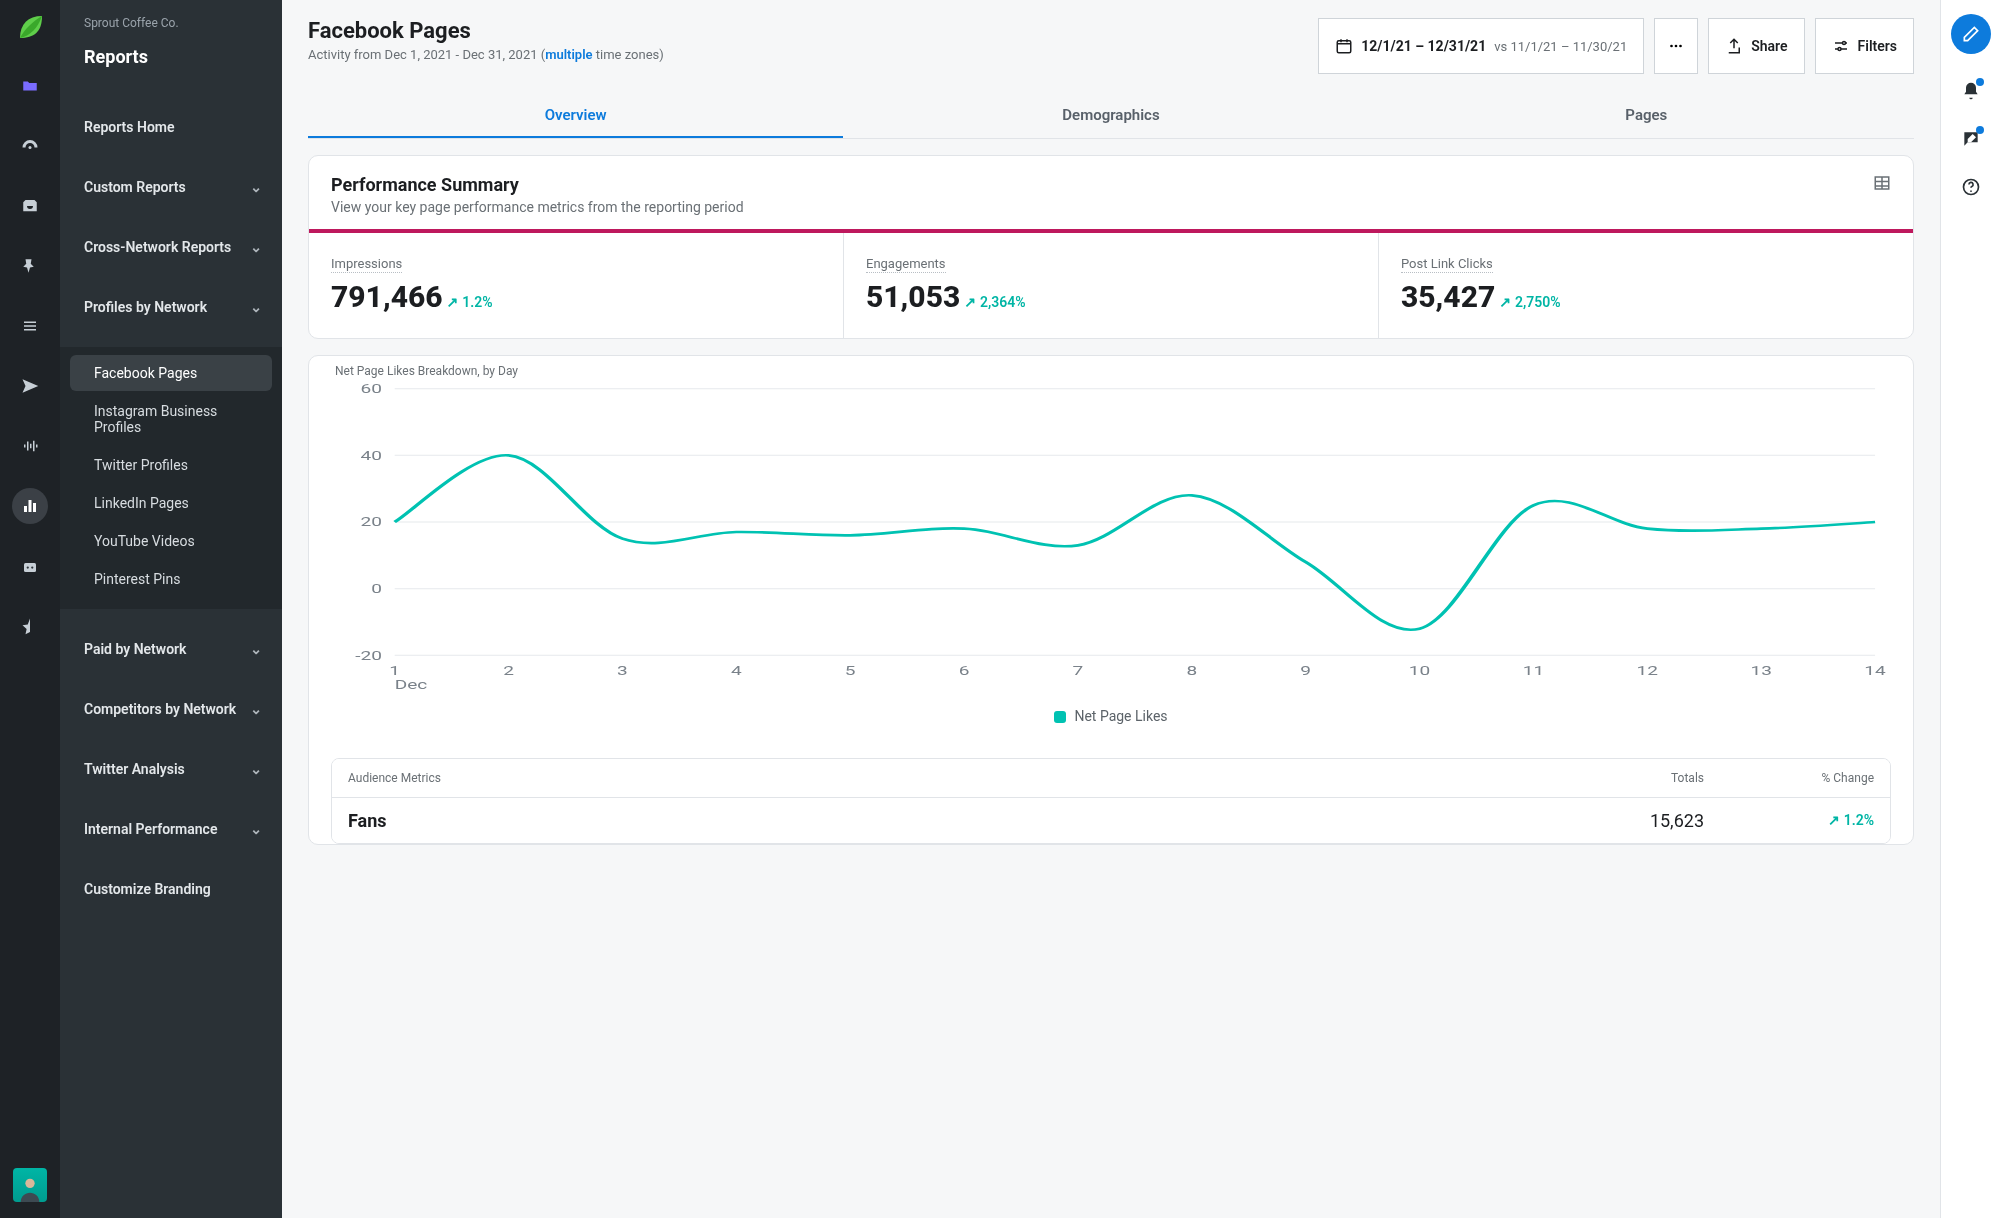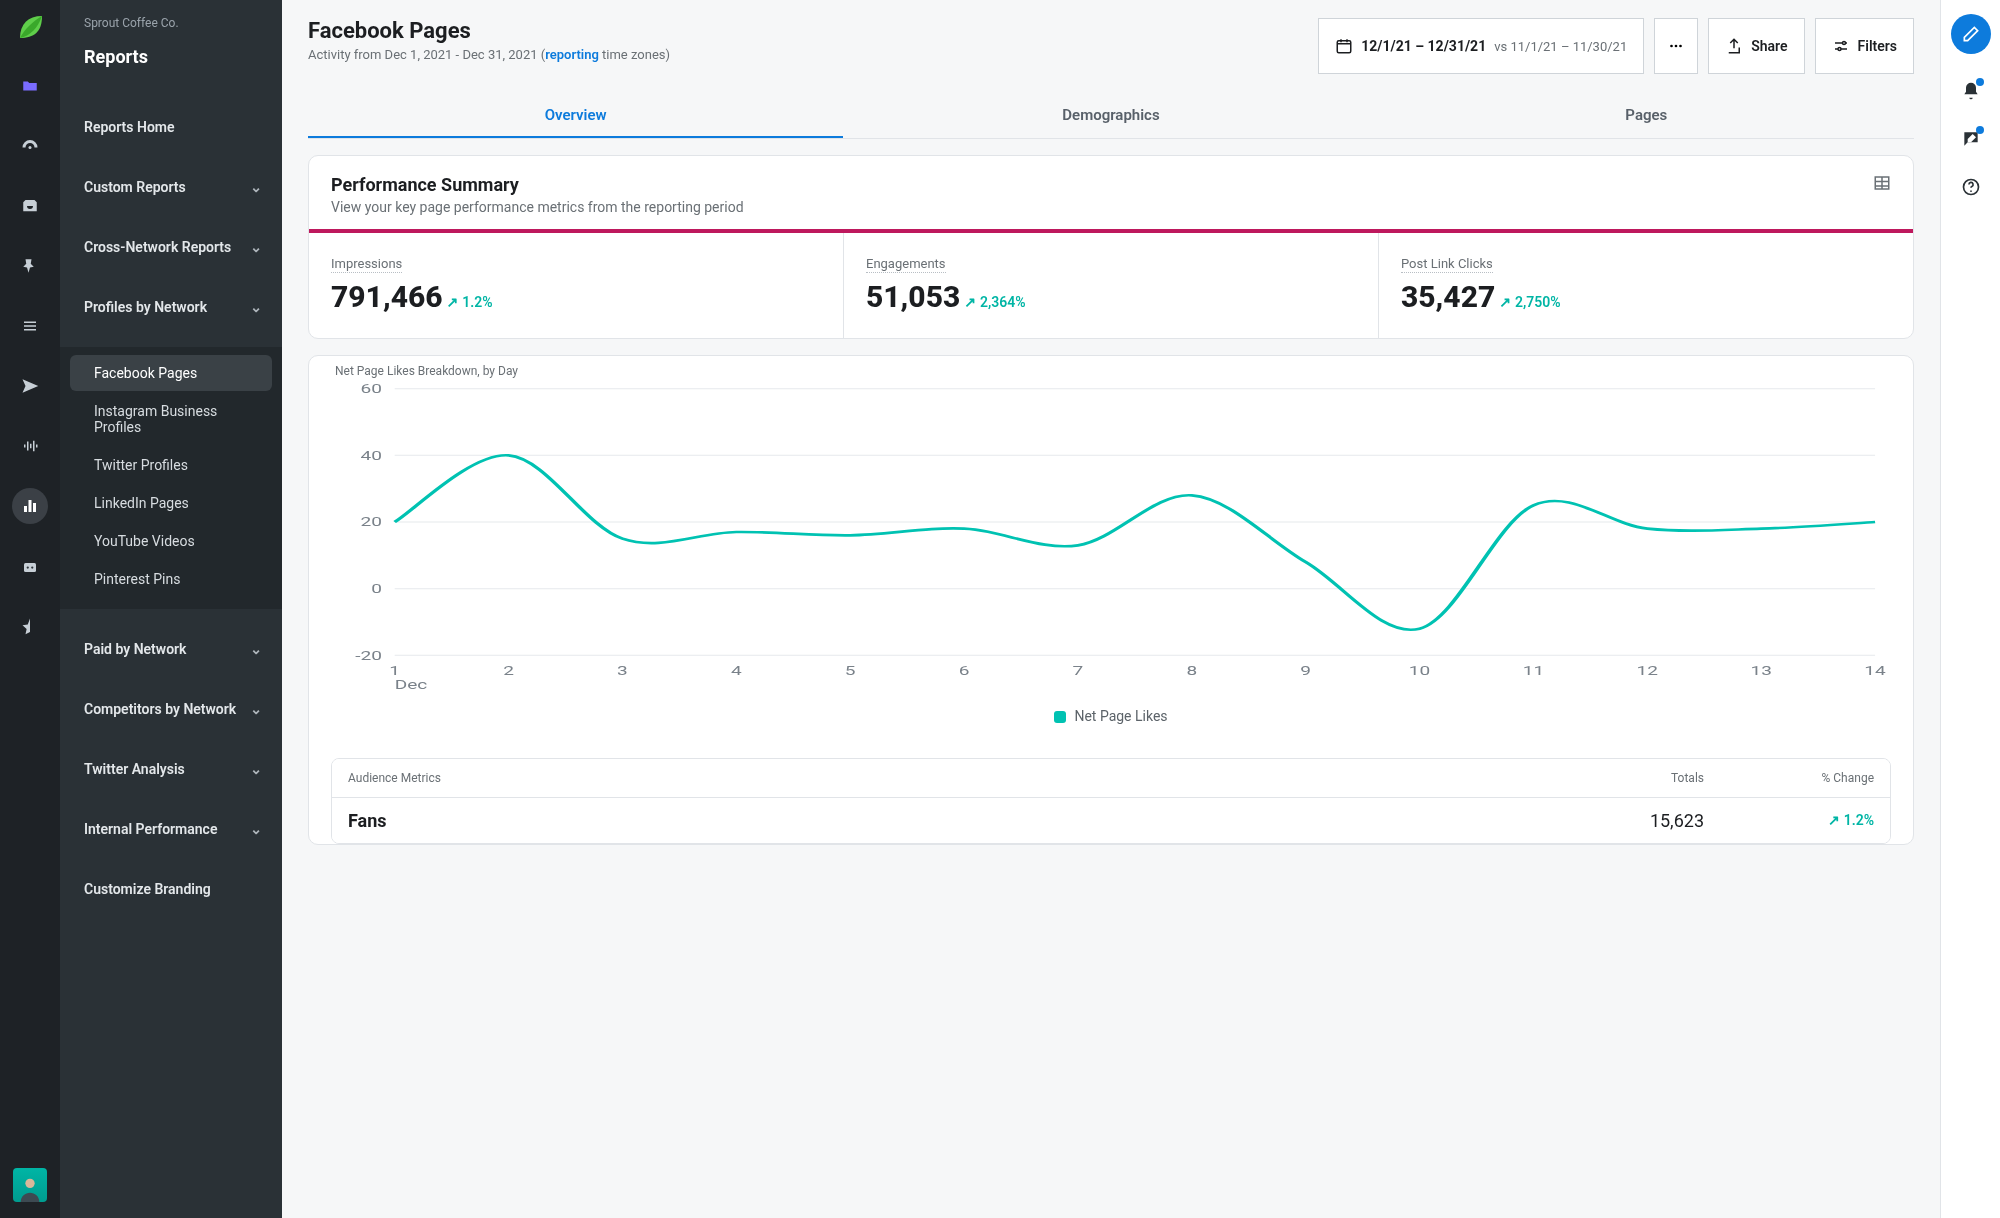--- a/index.html
+++ b/index.html
@@ -185,21 +185,21 @@
   <div class="nav-item">
       <span>Customize Branding</span>
     </div>
 </div>
 
 <div class="main">
   <div class="topbar">
     <div>
       <h1>Facebook Pages</h1>
       <div class="sub">
-        <span>Activity from Dec 1, 2021 - Dec 31, 2021 (</span><span class="multiple">reporting</span><span> time zones)</span>
+        <span>Activity from Dec 1, 2021 - Dec 31, 2021 (</span><span class="multiple">multiple</span><span> time zones)</span>
       </div>
     </div>
     <div class="actions">
       <button class="btn date-btn">
         <svg class="icon" viewBox="0 0 24 24">
             <rect x="3" y="5" width="18" height="16" rx="2" fill="none" stroke="#1c1e21" stroke-width="2"></rect>
             <path d="M3 9h18" stroke="#1c1e21" stroke-width="2"></path>
             <path d="M8 3v4M16 3v4" stroke="#1c1e21" stroke-width="2"></path>
           </svg>
         <span class="range-main">12/1/21 – 12/31/21</span>

